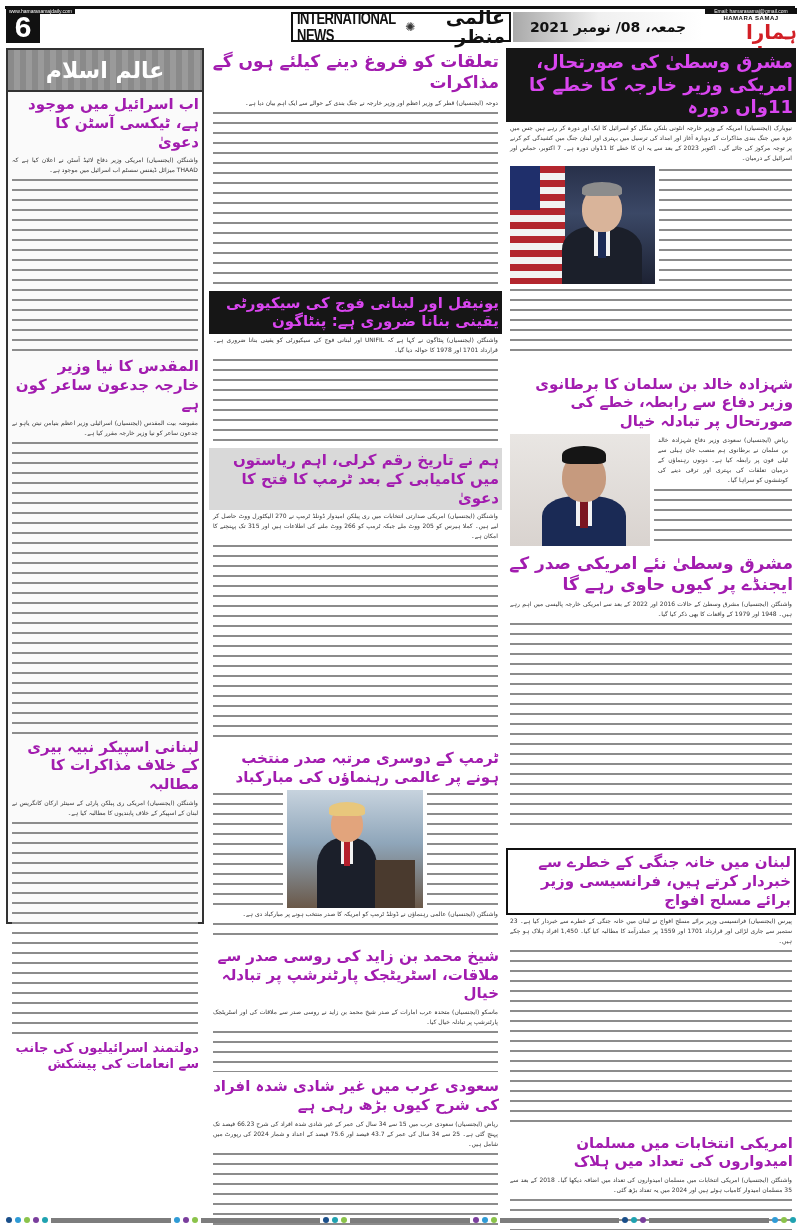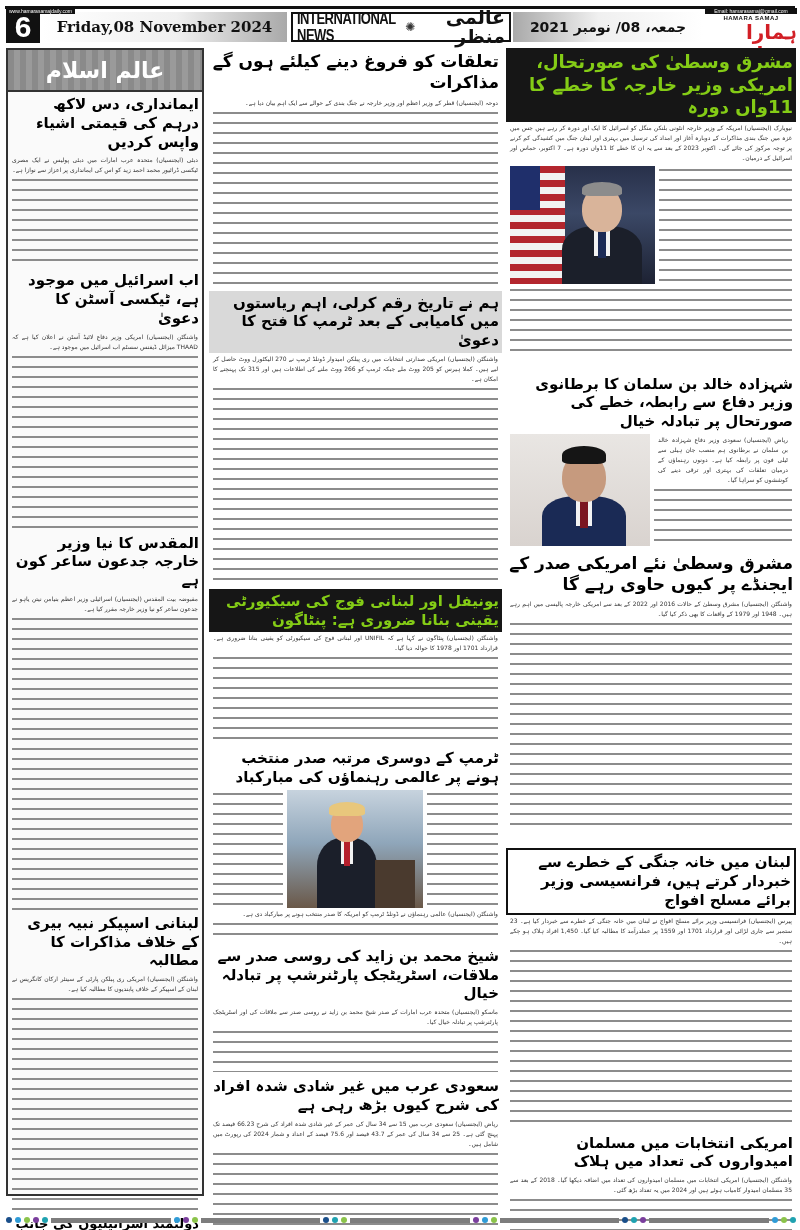--- a/index.html
+++ b/index.html
@@ -16,31 +16,31 @@
   .section-en { font: bold 13px/1 "Liberation Sans", sans-serif; letter-spacing: -0.5px; transform: scaleY(1.3); }
   .section-star { font-size: 12px; color: #333; }
   .section-ur { font: bold 19px/1 "DejaVu Sans", sans-serif; }
   .date-ur { position: absolute; left: 513px; top: 12px; width: 190px; height: 30px; background: linear-gradient(90deg, #a9a9a9 0%, #f0f0f0 45%, #ffffff 100%); font: bold 14px/30px "DejaVu Sans", sans-serif; text-align: center; }
   .brand { position: absolute; left: 705px; top: 8px; width: 92px; height: 36px; text-align: center; }
   .brand-email { font-size: 5px; color: #fff; background: #111; font-family: "Liberation Sans", sans-serif; padding: 0 2px; }
   .brand-en { font: bold 6px/1 "Liberation Sans", sans-serif; color: #111; margin-top: 1px; letter-spacing: 0.5px; }
   .brand-ur { font: bold 20px/22px "DejaVu Sans", sans-serif; color: #d21f26; }
 
   
-  .col-left { position: absolute; left: 6px; top: 48px; width: 198px; height: 1148px; border: 2px solid #333; background: #fafafa; }
+  .col-left { position: absolute; left: 6px; top: 48px; width: 198px; height: 876px; border: 2px solid #333; background: #fafafa; }
   .col-mid { position: absolute; left: 209px; top: 48px; width: 293px; height: 1152px; }
   .col-right { position: absolute; left: 506px; top: 48px; width: 290px; height: 1152px; }
 
   .alam-banner { height: 42px; background: repeating-linear-gradient(90deg, #8a8a8a 0 6px, #9a9a9a 6px 12px); color: #fff; font: bold 22px/42px "DejaVu Sans", sans-serif; text-align: center; border-bottom: 2px solid #333; }
 
-  .headline { font-weight: bold; color: #000000; line-height: 1.25; padding: 3px 3px; }
+  .headline { font-weight: bold; color: #a21caf; line-height: 1.25; padding: 3px 3px; }
   .headline.sm { font-size: 13px; }
   .headline.md { font-size: 15px; }
   .headline.lg { font-size: 17px; }
-  .headline.dark { background: #161616; color: #84cc16; text-align: right; }
+  .headline.dark { background: #161616; color: #d946ef; text-align: right; }
   .headline.grey { background: #d9d9d9; }
   .headline.framed { border: 2px solid #111; }
   .body-text { font-size: 6px; line-height: 10px; color: #333; padding: 1px 4px; text-align: justify; direction: rtl; }
   .filler { background: repeating-linear-gradient(180deg, transparent 0 3px, #8c8c8c 3px 5px, transparent 5px 10px); }
 
   .photo { position: relative; overflow: hidden; }
   .photo-blinken { background: linear-gradient(180deg, #28304a 0%, #3b4866 40%, #1d2233 100%); }
   .flag { position: absolute; left: 0; top: 0; width: 38%; height: 100%; background: repeating-linear-gradient(180deg, #b3262e 0 7px, #f2f2f2 7px 14px); }
   .flag-canton { position: absolute; left: 0; top: 0; width: 55%; height: 38%; background: #1f2f6b; }
   .person-head { position: absolute; border-radius: 50% 50% 45% 45%; background: #d9b49a; }
@@ -55,42 +55,36 @@
   .dot { width: 6px; height: 6px; border-radius: 50%; }
   .bar-seg { height: 5px; flex: 1; background: #7d7d7d; }
 </style>
 </head>
 <body>
 
 <header class="masthead">
   <div class="mast-topline"></div>
   <span class="site-url">www.hamarasamajdaily.com</span>
   <div class="page-num">6</div>
-  <div class="date-en">Friday,08 November 2024</div>
   <div class="section-box">
     <span class="section-en">INTERNATIONAL NEWS</span>
     <span class="section-star">✺</span>
     <span class="section-ur rtl">عالمی منظر</span>
   </div>
   <div class="date-ur rtl">جمعہ، 08/ نومبر 2021</div>
   <div class="brand">
     <div class="brand-email">Email: hamarasamaj@gmail.com</div>
     <div class="brand-en">HAMARA SAMAJ</div>
     <div class="brand-ur rtl">ہمارا سماج</div>
   </div>
 </header>
 
 <section class="col-left">
   <div class="alam-banner rtl">عالم اسلام</div>
 
-  <article>
-    <h2 class="headline md rtl">ایمانداری، دس لاکھ درہم کی قیمتی اشیاء واپس کردیں</h2>
-    <p class="body-text">دبئی (ایجنسیاں) متحدہ عرب امارات میں دبئی پولیس نے ایک مصری ٹیکسی ڈرائیور محمد احمد زید کو اس کی ایمانداری پر اعزاز سے نوازا ہے۔</p>
-    <div class="filler" style="height:92px;margin:0 4px;"></div>
-  </article>
 
   <article>
     <h2 class="headline md rtl">اب اسرائیل میں موجود ہے، ٹیکسی آسٹن کا دعویٰ</h2>
     <p class="body-text">واشنگٹن (ایجنسیاں) امریکی وزیر دفاع لائیڈ آسٹن نے اعلان کیا ہے کہ THAAD میزائل ڈیفنس سسٹم اب اسرائیل میں موجود ہے۔</p>
     <div class="filler" style="height:178px;margin:0 4px;"></div>
   </article>
 
   <article>
     <h2 class="headline md rtl">المقدس کا نیا وزیر خارجہ جدعون ساعر کون ہے</h2>
     <p class="body-text">مقبوضہ بیت المقدس (ایجنسیاں) اسرائیلی وزیر اعظم بنیامن نیتن یاہو نے جدعون ساعر کو نیا وزیر خارجہ مقرر کیا ہے۔</p>
@@ -110,29 +104,29 @@
 </section>
 
 <section class="col-mid">
   <article>
     <h2 class="headline lg rtl">تعلقات کو فروغ دینے کیلئے ہوں گے مذاکرات</h2>
     <p class="body-text">دوحہ (ایجنسیاں) قطر کے وزیر اعظم اور وزیر خارجہ نے جنگ بندی کے حوالے سے ایک اہم بیان دیا ہے۔</p>
     <div class="filler" style="height:178px;margin:0 4px;"></div>
   </article>
 
   <article style="margin-top:4px;">
+    <h2 class="headline md dark rtl">یونیفل اور لبنانی فوج کی سیکیورٹی یقینی بنانا ضروری ہے: پنٹاگون</h2>
+    <p class="body-text">واشنگٹن (ایجنسیاں) پنٹاگون نے کہا ہے کہ UNIFIL اور لبنانی فوج کی سیکیورٹی کو یقینی بنانا ضروری ہے۔ قرارداد 1701 اور 1978 کا حوالہ دیا گیا۔</p>
+    <div class="filler" style="height:88px;margin:0 4px;"></div>
+  </article>
+
+  <article style="margin-top:4px;">
     <h2 class="headline md grey rtl">ہم نے تاریخ رقم کرلی، اہم ریاستوں میں کامیابی کے بعد ٹرمپ کا فتح کا دعویٰ</h2>
     <p class="body-text">واشنگٹن (ایجنسیاں) امریکی صدارتی انتخابات میں ری پبلکن امیدوار ڈونلڈ ٹرمپ نے 270 الیکٹورل ووٹ حاصل کر لیے ہیں۔ کملا ہیرس کو 205 ووٹ ملے جبکہ ٹرمپ کو 266 ووٹ ملنے کی اطلاعات ہیں اور 315 تک پہنچنے کا امکان ہے۔</p>
     <div class="filler" style="height:200px;margin:0 4px;"></div>
-  </article>
-
-  <article style="margin-top:4px;">
-    <h2 class="headline md dark rtl">یونیفل اور لبنانی فوج کی سیکیورٹی یقینی بنانا ضروری ہے: پنٹاگون</h2>
-    <p class="body-text">واشنگٹن (ایجنسیاں) پنٹاگون نے کہا ہے کہ UNIFIL اور لبنانی فوج کی سیکیورٹی کو یقینی بنانا ضروری ہے۔ قرارداد 1701 اور 1978 کا حوالہ دیا گیا۔</p>
-    <div class="filler" style="height:88px;margin:0 4px;"></div>
   </article>
 
   <article style="margin-top:4px;">
     <h2 class="headline md rtl">ٹرمپ کے دوسری مرتبہ صدر منتخب ہونے پر عالمی رہنماؤں کی مبارکباد</h2>
     <div style="display:flex;gap:4px;padding:0 4px;">
       <div class="filler" style="width:70px;height:118px;"></div>
       <div class="photo photo-trump" style="width:136px;height:118px;">
         <div class="person-suit" style="left:30px;top:48px;width:60px;height:70px;"></div>
         <div class="person-shirt" style="left:54px;top:48px;width:12px;height:26px;"></div>
         <div class="person-tie" style="left:57px;top:50px;width:6px;height:26px;background:#b51f2c;"></div>

